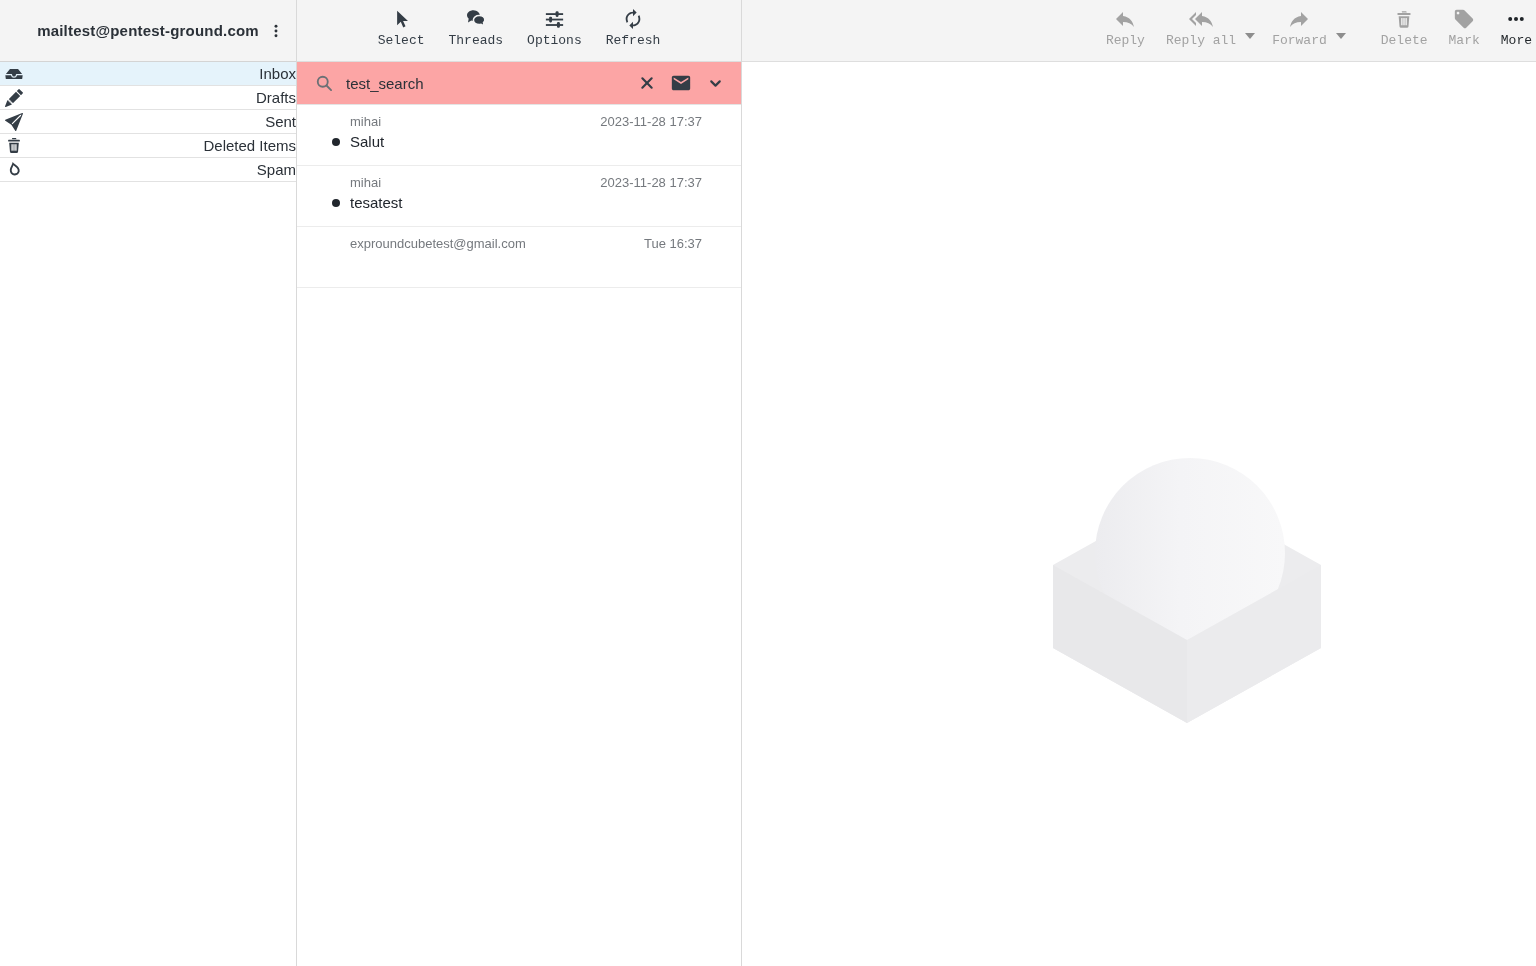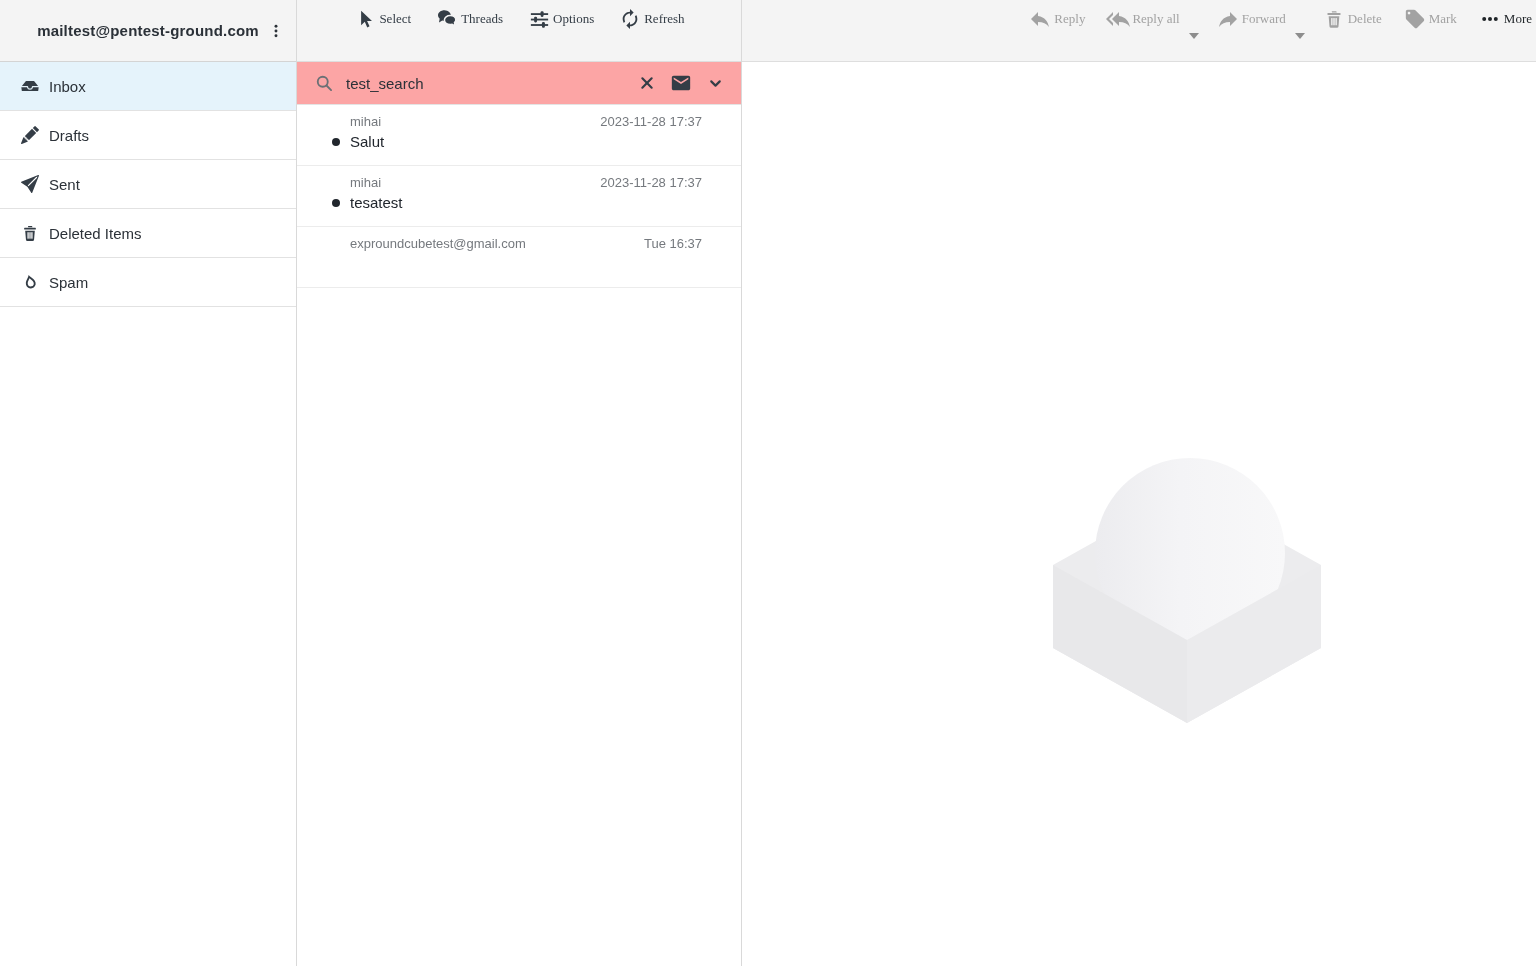--- a/index.html
+++ b/index.html
@@ -8,32 +8,32 @@
   .app { display:flex; width:1536px; height:966px; }
 
   
   .sidebar { flex:0 0 297px; border-right:1px solid #d9d9d9; background:#fff; }
   .sidebar-header { height:62px; background:#f4f4f4; border-bottom:1px solid #d4d4d4;
     position:relative; display:flex; align-items:center; justify-content:center; }
   .account-email { font-size:15px; font-weight:bold; color:#2b3138; letter-spacing:.2px; }
   .kebab-btn { position:absolute; right:6px; top:50%; transform:translateY(-50%);
     background:none; border:none; width:28px; height:34px; cursor:pointer;
     display:flex; align-items:center; justify-content:center; }
-  .folder { height:49px; border-bottom:1px solid #e2e2e2; display:flex; align-items:center;
-    padding-left:20px; gap:9px; cursor:pointer; background:#fff; }
+  .folder { height:24px; border-bottom:1px solid #e2e2e2; display:flex; align-items:center;
+    padding-left:4px; gap:9px; cursor:pointer; background:#fff;justify-content:space-between; }
   .folder.selected { background:#e5f3fb; }
   .folder .ficon { width:20px; height:20px; display:flex; align-items:center; justify-content:center; color:#343d46; }
   .folder .flabel { font-size:15px; color:#2b3138; }
 
   
   .listcol { flex:0 0 445px; border-right:1px solid #d9d9d9; display:flex; flex-direction:column; background:#fff; }
   .toolbar { height:62px; background:#f4f4f4; border-bottom:1px solid #dedede; flex:0 0 62px; }
   .list-toolbar { display:flex; justify-content:center; align-items:flex-start; gap:16px; padding-top:7px; }
-  .tbtn { background:none; border:none; cursor:pointer; display:flex; flex-direction:row;
-    align-items:center; gap:2px; padding:0 4px; font-family:Liberation Serif, serif; }
+  .tbtn { background:none; border:none; cursor:pointer; display:flex; flex-direction:column;
+    align-items:center; gap:2px; padding:0 4px; font-family:Liberation Mono, monospace; }
   .tbtn .ticon { width:24px; height:24px; display:flex; align-items:center; justify-content:center; color:#343d46; }
   .tbtn .tlabel { font-size:13px; color:#343d46; }
   .tbtn.disabled .ticon, .tbtn.disabled .tlabel { color:#a2a2a2; }
   .tbtn.emphasis .ticon, .tbtn.emphasis .tlabel { color:#1f2428; }
 
   .searchbar { height:43px; flex:0 0 43px; background:#fca5a5; border-bottom:1px solid #e4e4e4;
     display:flex; align-items:center; padding:0 14px; gap:9px; }
   .search-input { flex:1; border:none; outline:none; font-family:inherit; font-size:15px;
     color:#2b3138; background:transparent; min-width:0; }
   .sicon { display:flex; align-items:center; justify-content:center; color:#343d46; background:none; border:none; cursor:pointer; padding:0 3px; }
@@ -247,21 +247,21 @@
         <span class="ticon">
           <svg width="24" height="24" viewBox="0 0 24 24" fill="currentColor">
               <g transform="scale(-1,1) translate(-24,0)">
                 <path d="M10 9V5l-7 7 7 7v-4.1c5 0 8.5 1.6 11 5.1-1-5-4-10-11-11z"></path>
               </g>
             </svg>
         </span>
         <span class="tlabel">Forward</span>
       </button>
       <span class="caret"></span>
-      <button class="tbtn disabled" style="">
+      <button class="tbtn disabled" style="margin-left:18px">
         <span class="ticon">
           <svg width="20" height="21" viewBox="0 0 24 24" fill="currentColor">
               <path d="M9.3 2h5.4l.6 1.6H9.7z"></path>
               <rect x="4.2" y="4.2" width="15.6" height="2.5" rx="0.7"></rect>
               <path d="M5.6 8.2h12.8l-1 12.1a1.9 1.9 0 0 1-1.9 1.7H8.5a1.9 1.9 0 0 1-1.9-1.7z"></path>
               <rect x="8.6" y="10.3" width="1.7" height="8.6" fill="#f4f4f4"></rect>
               <rect x="11.15" y="10.3" width="1.7" height="8.6" fill="#f4f4f4"></rect>
               <rect x="13.7" y="10.3" width="1.7" height="8.6" fill="#f4f4f4"></rect>
             </svg>
         </span>

